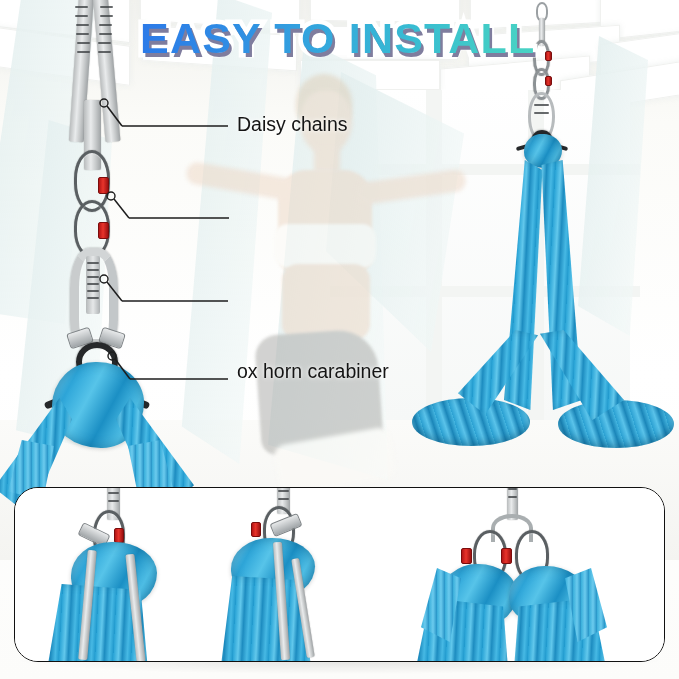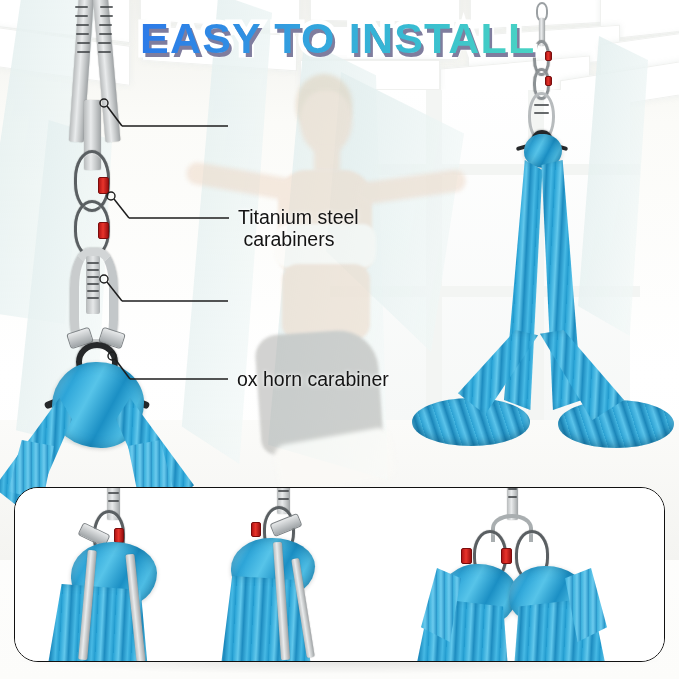--- a/index.html
+++ b/index.html
@@ -281,23 +281,22 @@
       <line x1="107" y1="282" x2="122" y2="301"></line>
       <line x1="122" y1="301" x2="228" y2="301"></line>
     </g>
     <g>
       <circle cx="112" cy="356" r="4"></circle>
       <line x1="115" y1="359" x2="130" y2="379"></line>
       <line x1="130" y1="379" x2="228" y2="379"></line>
     </g>
   </svg>
 
-  <div class="callout" style="left:238px;top:206px;">Titanium steel
- carabiners</div>
-  <div class="callout" style="left:237px;top:368px;">ox horn carabiner</div>
+  <div class="callout" style="left:237px;top:113px;">Daisy chains</div>
+  <div class="callout" style="left:237px;top:360px;">ox horn carabiner</div>
 
   <div class="bp-shadow"></div>
   <div class="bottom-panel">
 
     <div class="bp-cell" style="left:0;width:200px;">
       <div class="strap" style="left:92px;top:-16px;width:13px;height:48px;"></div>
 
       <div class="strap-rung" style="left:93px;top:4px;width:11px;"></div>
       <div class="strap-rung" style="left:93px;top:12px;width:11px;"></div>
       <div class="carab carab-dark" style="left:78px;top:22px;width:32px;height:52px;"></div>

